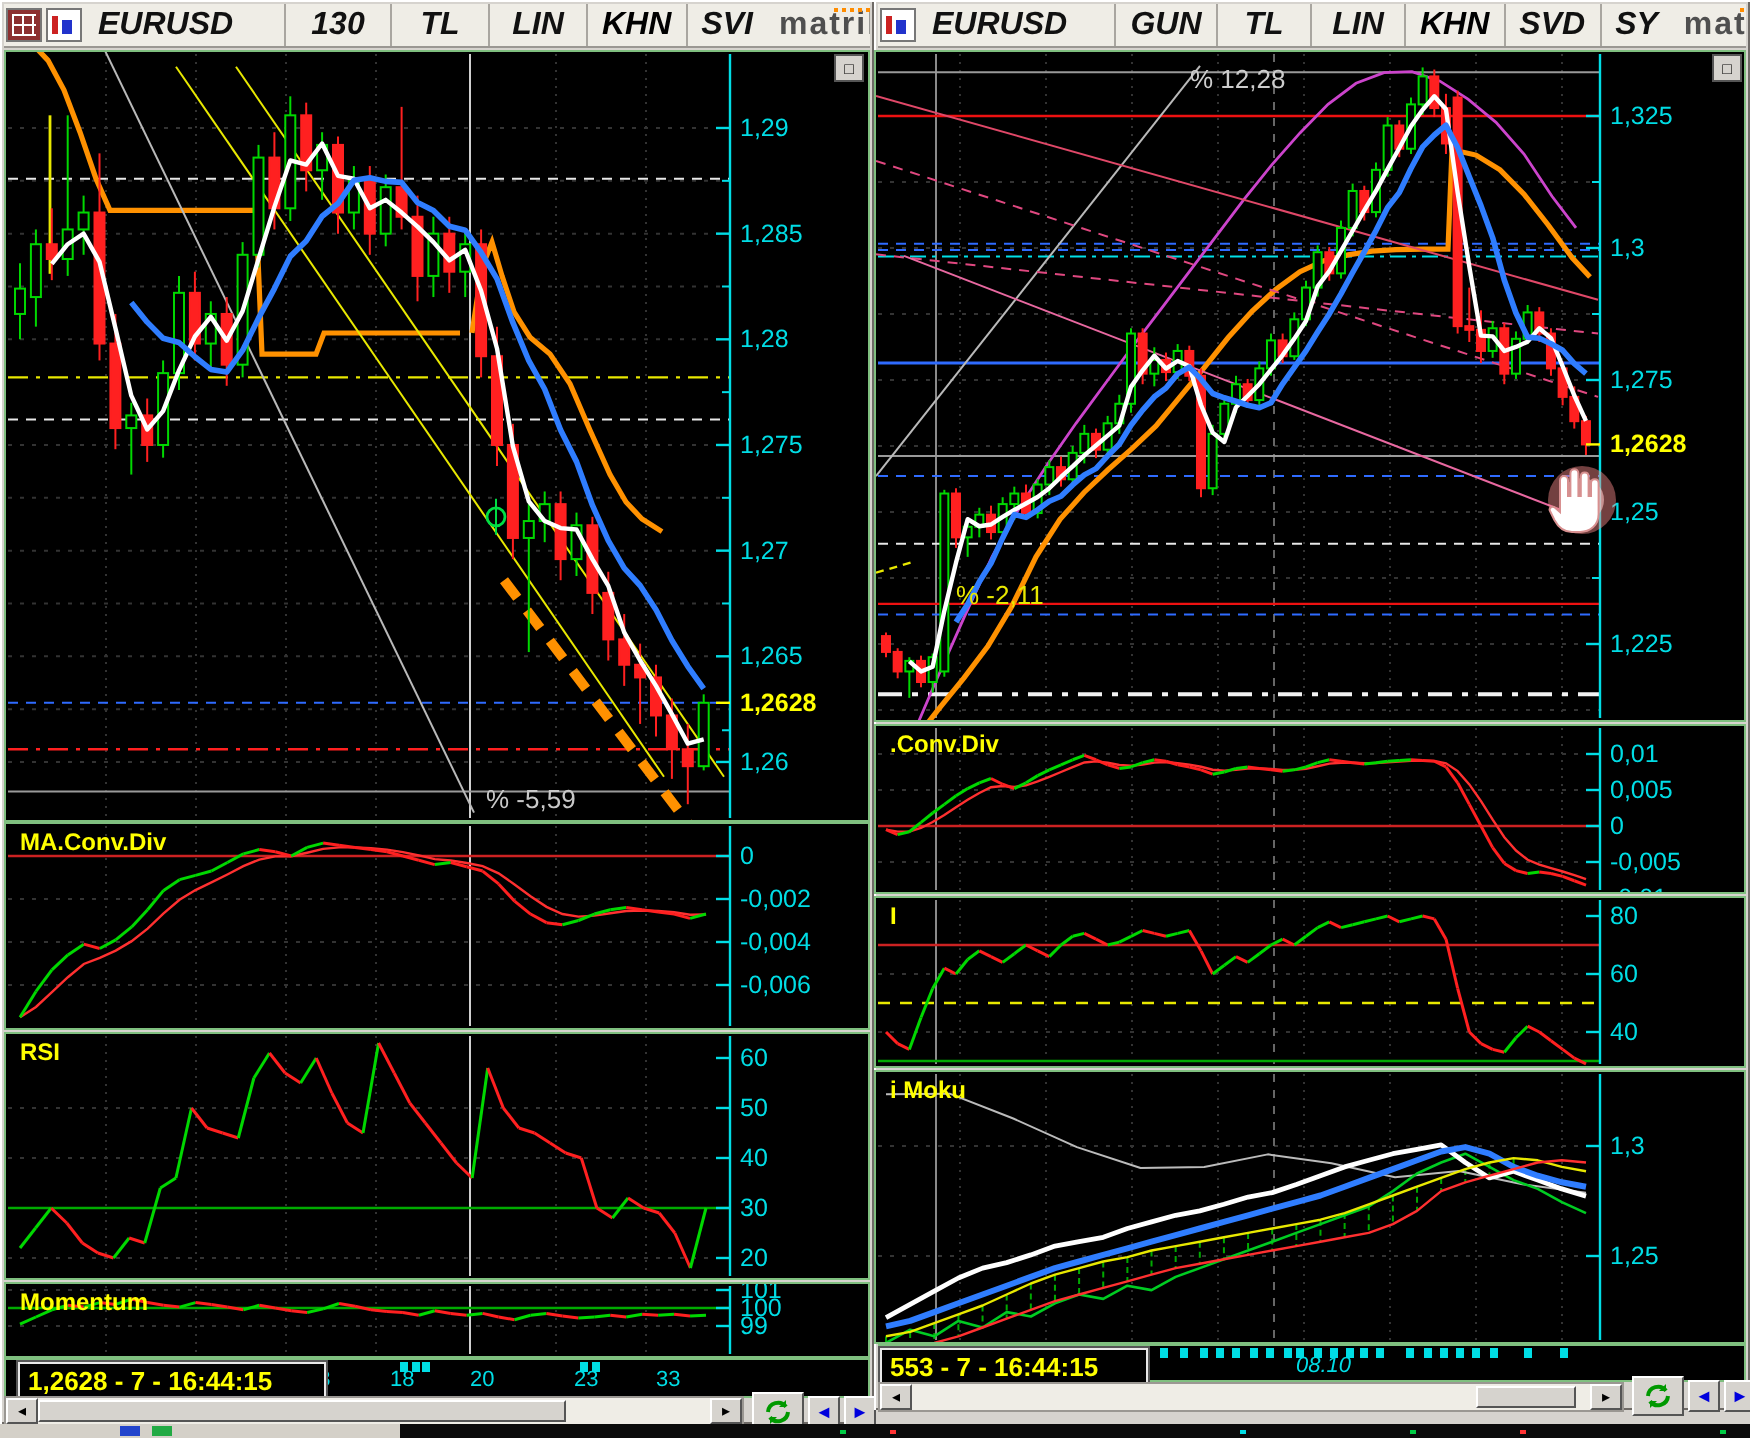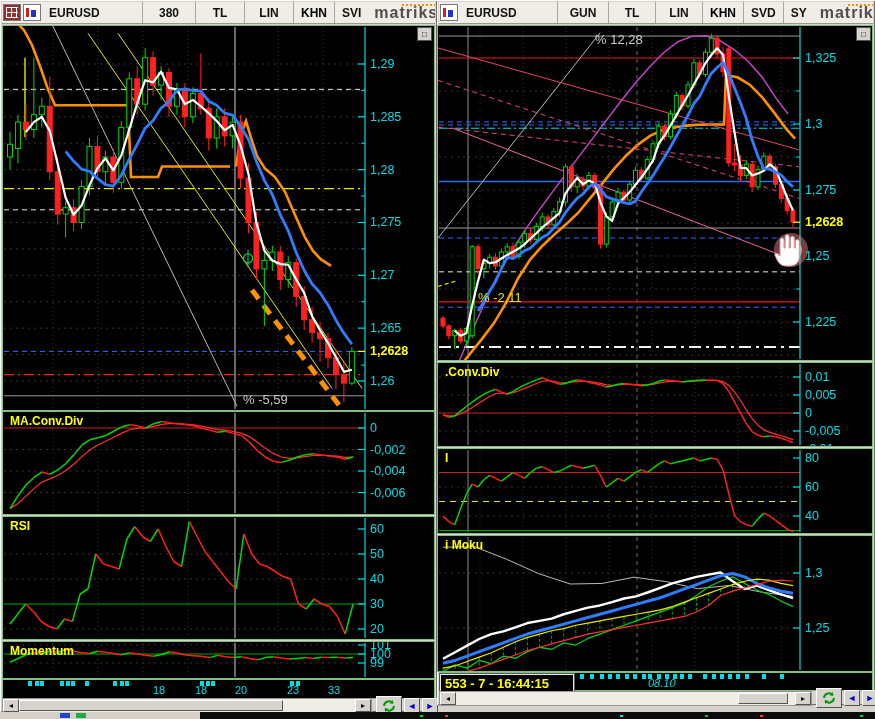--- a/index.html
+++ b/index.html
@@ -8,21 +8,21 @@
   .titlebar{position:absolute;left:2px;top:2px;right:2px;height:21px;background:#efede6;
     display:flex;align-items:stretch;border-bottom:1px solid #9a9792;overflow:hidden;}
   .ticon{width:16px;height:15px;margin:2px 1px;border:1px solid #777;background:#fff;position:relative;flex:none;}
   .ticon.grid{background:#8c2f2f;}
   .ticon.grid::after{content:"";position:absolute;left:2px;top:2px;right:2px;bottom:2px;
     background:linear-gradient(#fff 1px,transparent 1px),linear-gradient(90deg,#fff 1px,transparent 1px);
     background-size:5px 5px;}
   .ticon.chart::after{content:"";position:absolute;left:2px;top:3px;width:3px;height:9px;background:#c22;}
   .ticon.chart::before{content:"";position:absolute;left:7px;top:5px;width:5px;height:7px;background:#23c;}
   .tseg{display:flex;align-items:center;padding:0 7px;border-right:1px solid #a9a6a0;
-    font-weight:bold;font-size:12px;color:#111;white-space:nowrap;}
+    font-weight:bold;font-size:16px;color:#111;white-space:nowrap;font-style:italic;}
   .tseg.blue{color:#000000;}
   .brand{display:flex;align-items:center;font-weight:bold;font-size:16px;letter-spacing:1px;
     color:#4f4f4f;padding:0 6px;position:relative;flex:1;}
   .branddots{position:absolute;top:2px;right:8px;width:34px;border-top:2px dotted #ff8c00;}
   .panel{position:absolute;background:#000;border:1px solid #7fbf7f;box-sizing:border-box;}
   .panel svg{position:absolute;left:0;top:0;}
   .timerow{position:absolute;background:#000;border:1px solid #7fbf7f;box-sizing:border-box;}
   .statusbox{position:absolute;top:1px;height:16px;background:#000;border:1px solid #e8e8e8;
     outline:1px solid #555;color:#ffff00;font-weight:bold;font-size:13px;display:flex;align-items:center;
     padding:0 4px;white-space:nowrap;overflow:hidden;}
@@ -46,21 +46,21 @@
   .hand{position:absolute;z-index:20;pointer-events:none;}
 </style>
 </head>
 <body>
 
 <div class="window" id="winL" style="left:0;top:0;width:437px;height:712px;">
   <div class="titlebar">
     <span class="ticon grid"></span>
     <span class="ticon chart"></span>
     <span class="tseg" style="min-width:86px">EURUSD</span>
-    <span class="tseg" style="min-width:38px;justify-content:center">380</span>
+    <span class="tseg" style="min-width:38px;justify-content:center">130</span>
     <span class="tseg" style="min-width:34px;justify-content:center">TL</span>
     <span class="tseg" style="min-width:34px;justify-content:center">LIN</span>
     <span class="tseg blue">KHN</span>
     <span class="tseg" style="border-right:none">SVI</span>
     <span class="brand">
         <span>matriks</span>
         <span class="branddots"></span>
       </span>
 
   </div>
@@ -438,20 +438,21 @@
       <div class="ttick" style="left: 197px;"></div>
       <div class="ttick" style="left: 203px;"></div>
       <div class="ttick" style="left: 208px;"></div>
       <div class="ttick" style="left: 287px;"></div>
       <div class="ttick" style="left: 293px;"></div>
       <div class="tlabel" style="left: 150px;">18</div>
       <div class="tlabel" style="left: 192px;">18</div>
       <div class="tlabel" style="left: 232px;">20</div>
       <div class="tlabel" style="left: 284px; text-align: center;">23</div>
       <div class="tlabel" style="left: 325px;">33</div>
+      <div class="statusbox" style="left: 6px; width: 144px;">1,2628 - 7 - 16:44:15</div>
     </div>
     <div class="scrollrow" style="left: 2px; top: 699px; width: 433px; height: 13px;">
       <div class="sbar" style="width: 368px;">
         <div class="sarr">◂</div>
         <div class="sthumb" style="left: 16px; width: 262px;"></div>
         <div class="sarr" style="position: absolute; right: 0px;">▸</div>
       </div>
       <div class="toolbtn">
         <svg width="16" height="14" viewBox="0 0 16 14">
           <path d="M3 7a5 5 0 0 1 9-2.6" fill="none" stroke="#009900" stroke-width="2"></path>

